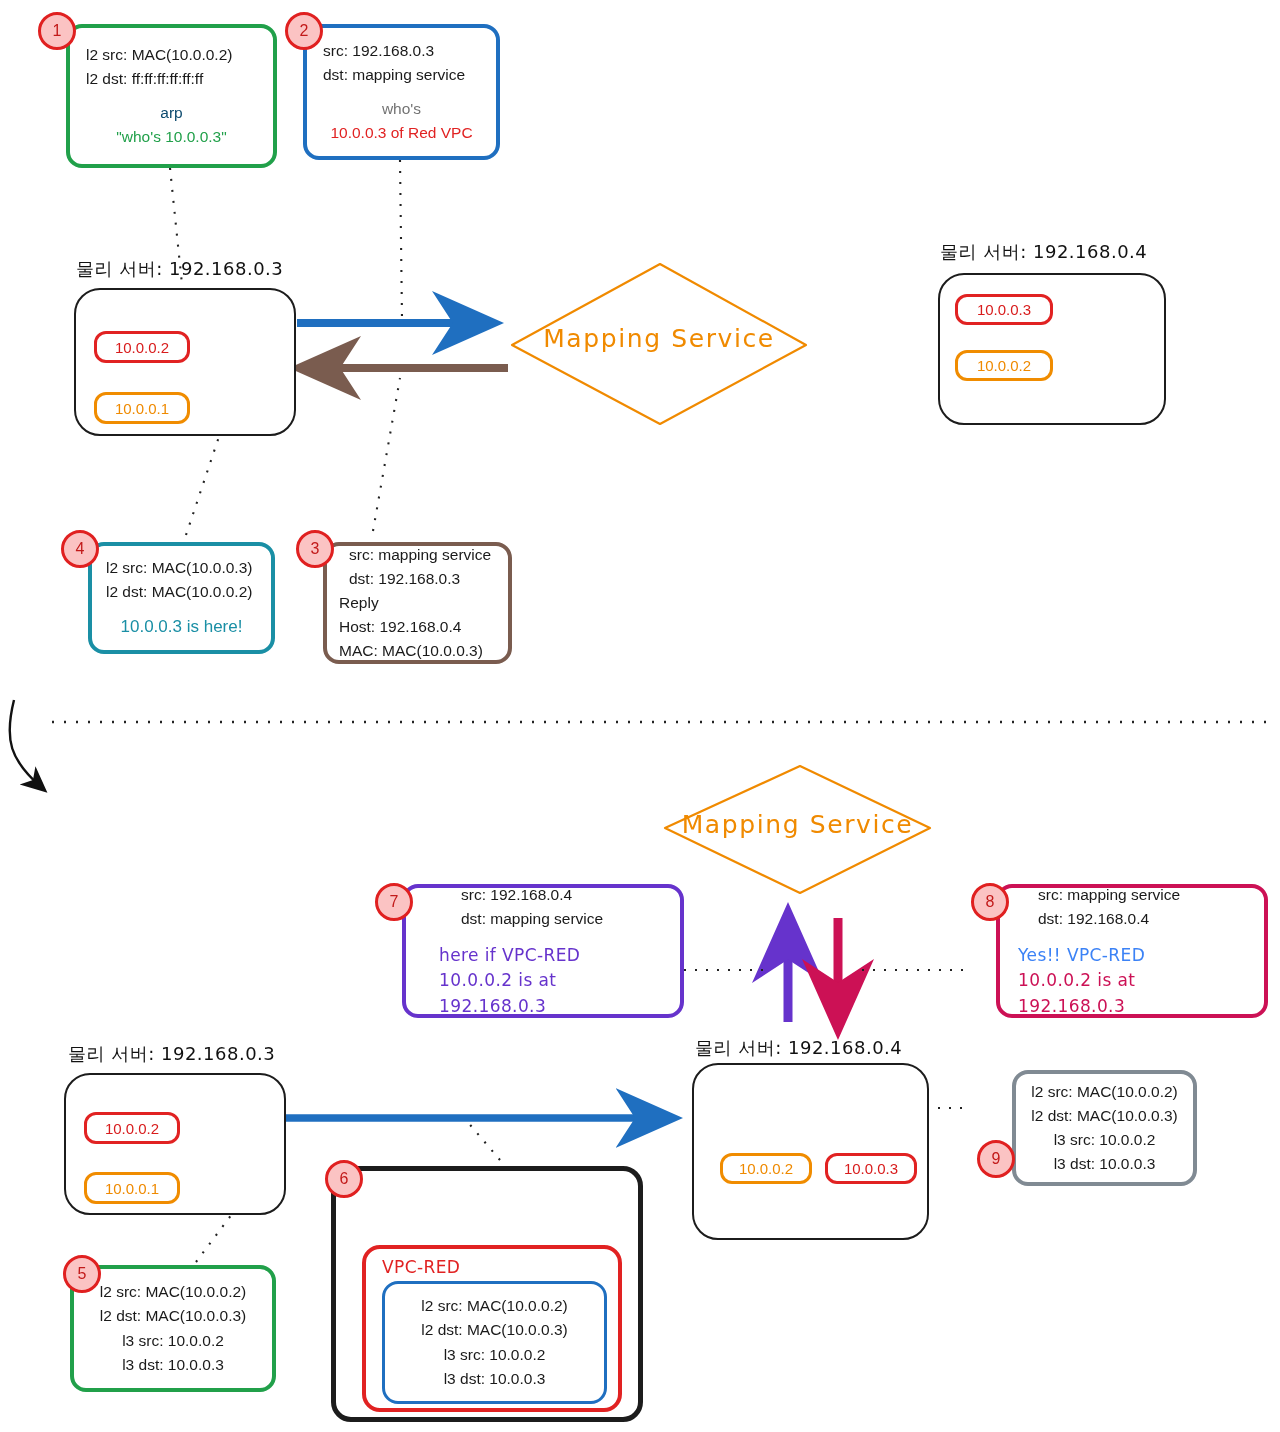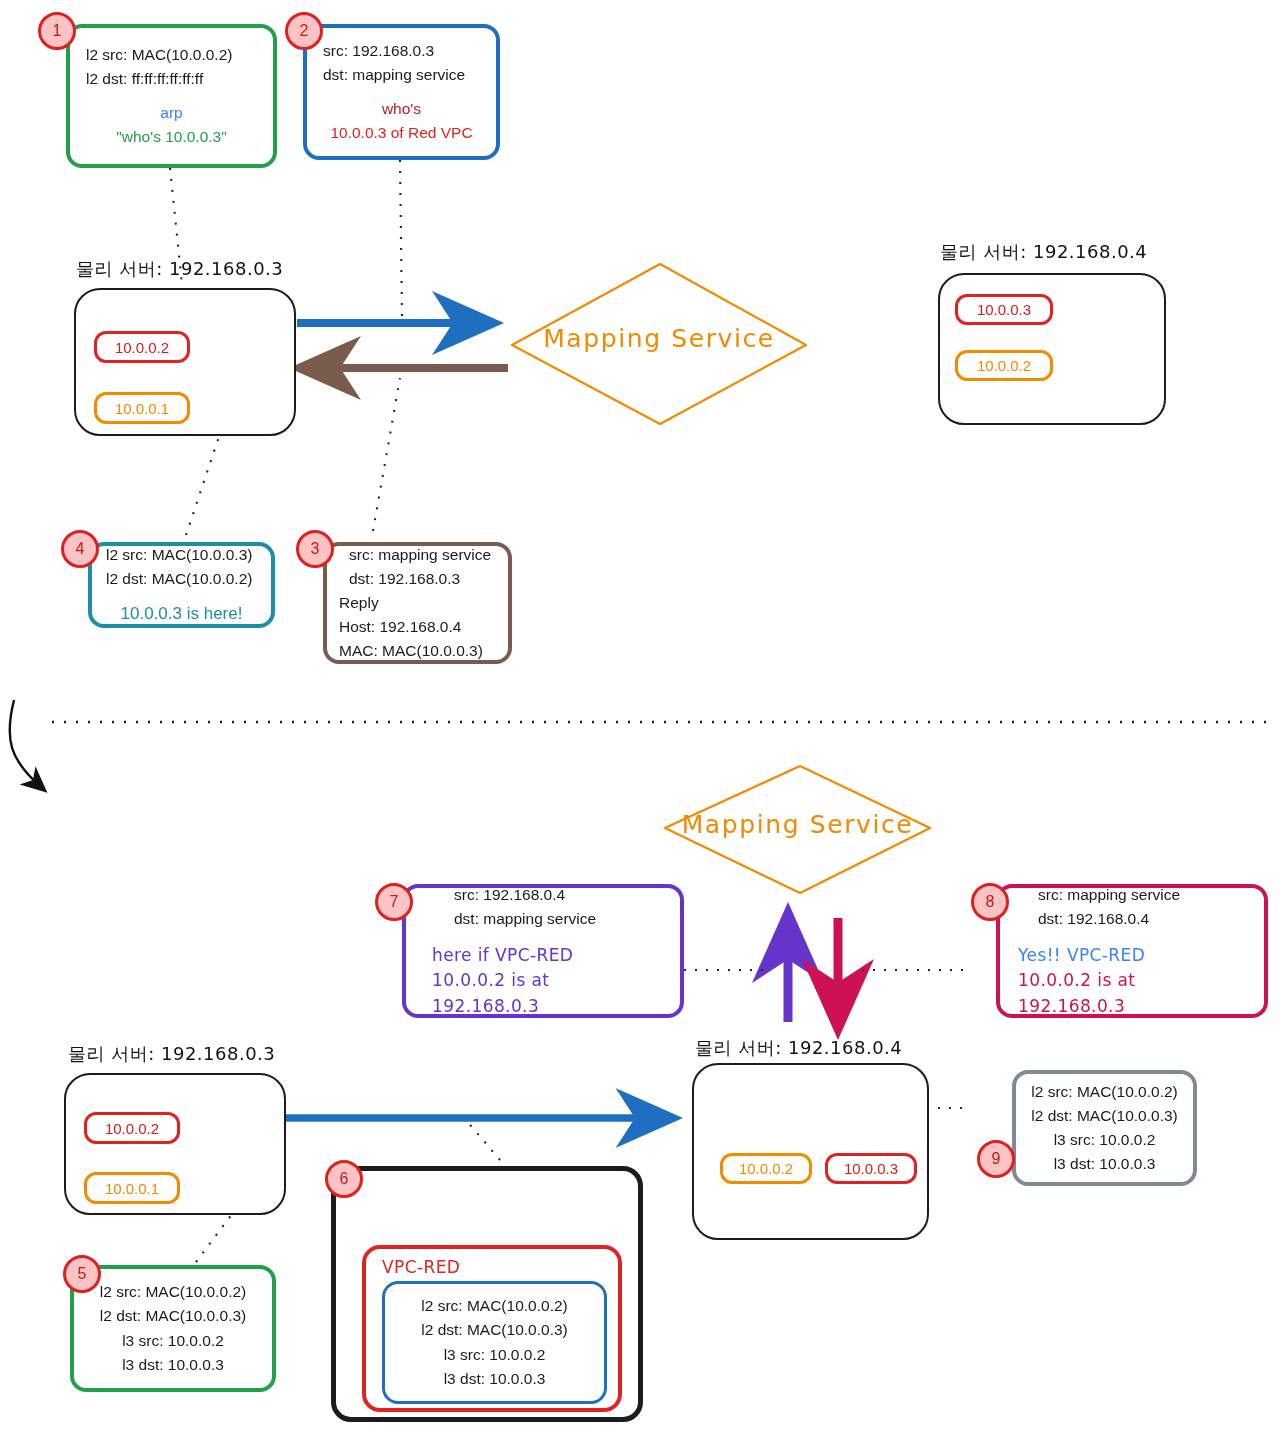--- a/index.html
+++ b/index.html
@@ -182,45 +182,45 @@
   </svg>
 
   <div class="diamond node" style="left:512px; top:264px; width:294px; height:160px;">
     <div class="dlabel" style="top:60px;">Mapping Service</div>
   </div>
 
   <div class="pbox" style="left:66px; top:24px; width:211px; height:144px;
        border:4px solid #21a04a; padding:14px 16px;">
     <div class="hdr lead">l2 src: MAC(10.0.0.2)</div>
     <div class="hdr lead">l2 dst: ff:ff:ff:ff:ff:ff</div>
-    <div class="bdy center" style="color:#3b82f6;">arp</div>
+    <div class="bdy center" style="color:#0c4a6e;">arp</div>
     <div class="center" style="color:#21a04a;font-size:15.5px;line-height:1.55;">"who's 10.0.0.3"</div>
   </div>
   <div class="badge" style="left:38px; top:12px;">1</div>
 
   <div class="pbox" style="left:303px; top:24px; width:197px; height:136px;
        border:4px solid #1f6fc0; padding:12px 16px;">
     <div class="hdr lead">src: 192.168.0.3</div>
     <div class="hdr lead">dst: mapping service</div>
-    <div class="bdy center" style="color:#b91c1c;">who's</div>
+    <div class="bdy center" style="color:#737373;">who's</div>
     <div class="center" style="color:#e12222;font-size:15.5px;line-height:1.55;">10.0.0.3 of Red VPC</div>
   </div>
   <div class="badge" style="left:285px; top:12px;">2</div>
 
   <div class="servlabel" style="left:76px; top:257px;">물리 서버: 192.168.0.3</div>
   <div class="server" style="left:74px; top:288px; width:222px; height:148px;"></div>
   <div class="vm red" style="left:94px; top:331px; width:96px; height:32px;">10.0.0.2</div>
   <div class="vm orange" style="left:94px; top:392px; width:96px; height:32px;">10.0.0.1</div>
 
   <div class="servlabel" style="left:940px; top:240px;">물리 서버: 192.168.0.4</div>
   <div class="server" style="left:938px; top:273px; width:228px; height:152px;"></div>
   <div class="vm red" style="left:955px; top:294px; width:98px; height:31px;">10.0.0.3</div>
   <div class="vm orange" style="left:955px; top:350px; width:98px; height:31px;">10.0.0.2</div>
 
-  <div class="pbox" style="left:88px; top:542px; width:187px; height:86px;
+  <div class="pbox" style="left:88px; top:542px; width:187px; height:112px;
        border:4px solid #1a8fa5; padding:10px 14px;">
     <div class="hdr lead">l2 src: MAC(10.0.0.3)</div>
     <div class="hdr lead">l2 dst: MAC(10.0.0.2)</div>
     <div class="bdy center" style="color:#1a8fa5;font-size:17px;">10.0.0.3 is here!</div>
   </div>
   <div class="badge" style="left:61px; top:530px;">4</div>
 
   <div class="pbox" style="left:323px; top:542px; width:189px; height:122px;
        border:4px solid #7a5c4f; padding:10px 12px;">
     <div class="hdr lead" style="margin-left:10px;">src: mapping service</div>
@@ -229,21 +229,21 @@
     <div class="hdr lead">Host: 192.168.0.4</div>
     <div class="hdr lead">MAC: MAC(10.0.0.3)</div>
   </div>
   <div class="badge" style="left:296px; top:530px;">3</div>
 
   <div class="diamond node" style="left:665px; top:766px; width:265px; height:127px;">
     <div class="dlabel" style="top:44px;">Mapping Service</div>
   </div>
 
   <div class="pbox" style="left:402px; top:884px; width:282px; height:134px;
-       border:4px solid #6633cc; padding:10px 26px;">
+       border:4px solid #6633cc; padding:10px 33px;">
     <div class="hdr lead" style="margin-left:22px;">src: 192.168.0.4</div>
     <div class="hdr lead" style="margin-left:22px;">dst: mapping service</div>
     <div class="hand lead" style="color:#6633cc;margin-top:12px;">here if VPC-RED</div>
     <div class="hand lead" style="color:#6633cc;">10.0.0.2 is at 192.168.0.3</div>
   </div>
   <div class="badge" style="left:375px; top:883px;">7</div>
 
   <div class="pbox" style="left:996px; top:884px; width:272px; height:134px;
        border:4px solid #cc1155; padding:10px 18px;">
     <div class="hdr lead" style="margin-left:20px;">src: mapping service</div>

